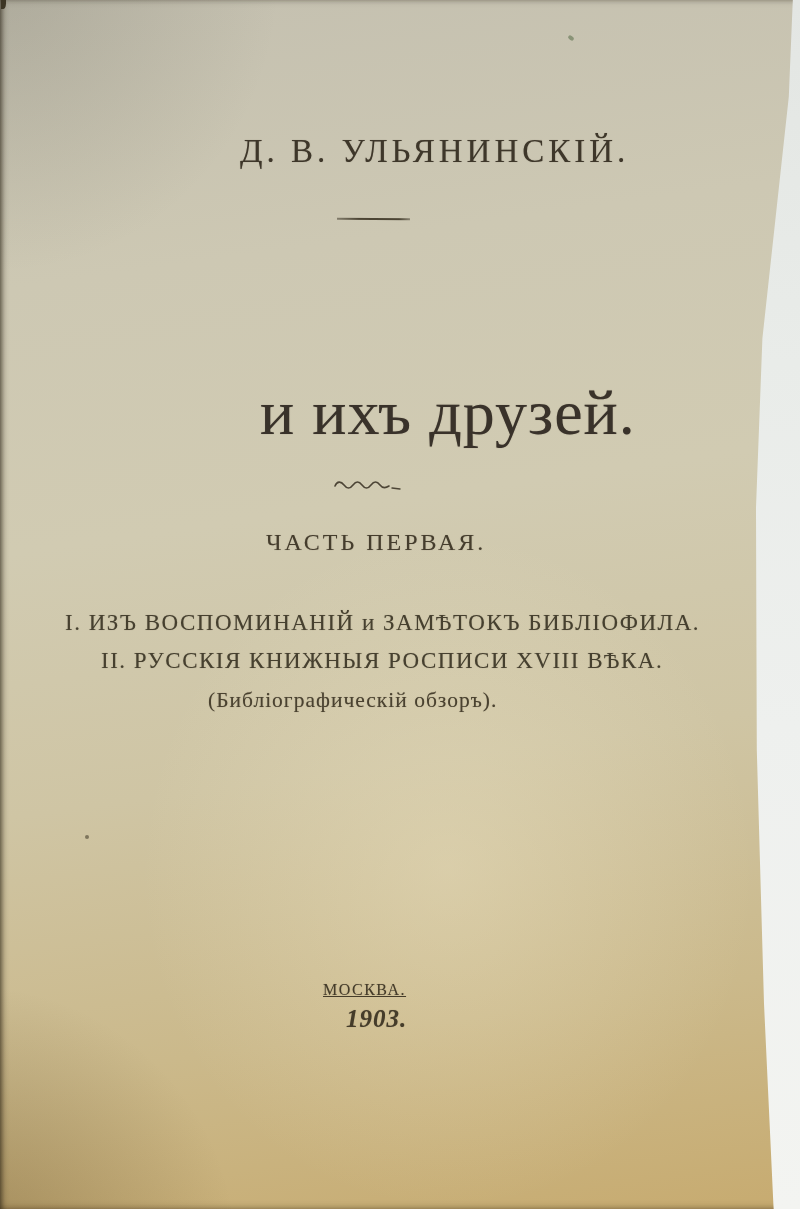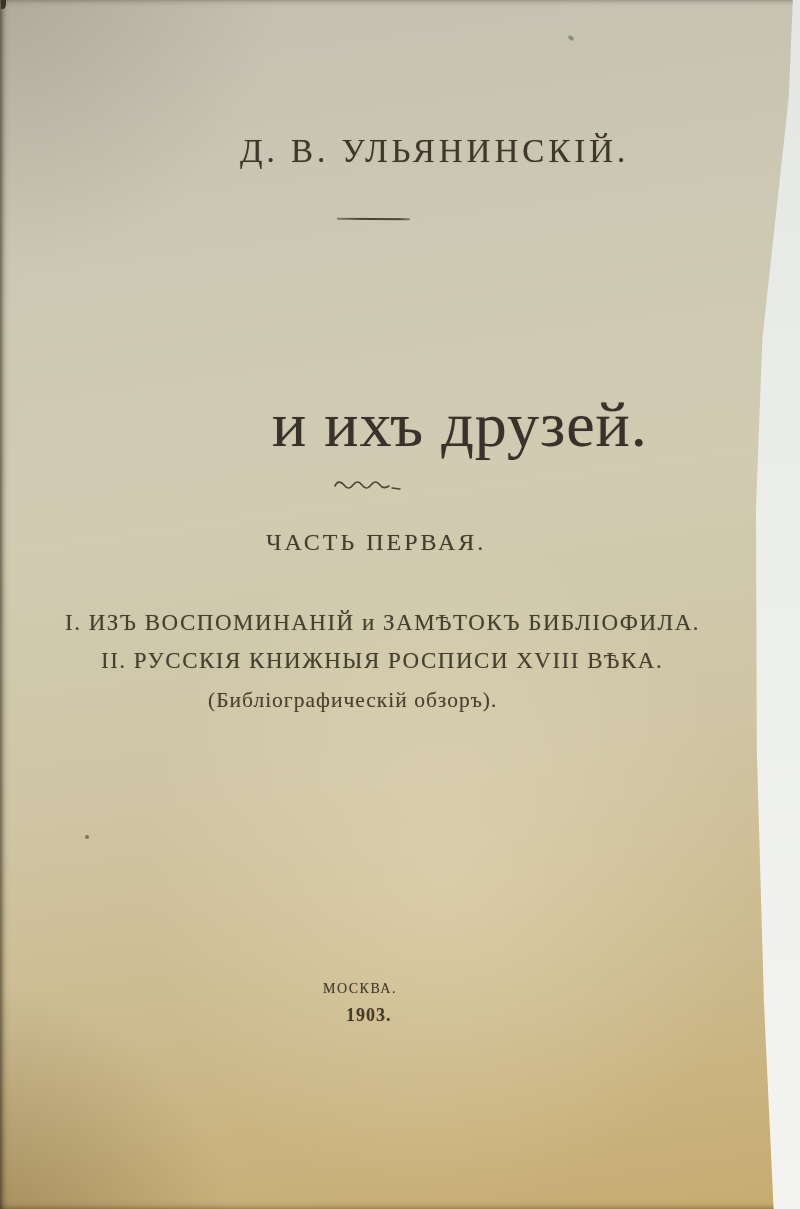--- a/index.html
+++ b/index.html
@@ -70,21 +70,21 @@
     margin: 0;
     color: #39322a;
   }
 
   .title-2 {
     left: 256px;
     top: 372px;
     font-size: 64px;
     letter-spacing: 1px;
     font-weight: 400;
-    margin: 16px;
+    margin: 4px;
     color: #39322a;
   }
 
   .squiggle {
     position: absolute;
     left: 333px;
     top: 477px;
     width: 70px;
     height: 16px;
   }
@@ -119,32 +119,34 @@
     left: 208px;
     top: 688px;
     font-size: 21.5px;
     letter-spacing: 1px;
     color: #4a4230;
   }
 
   .city {
     left: 323px;
     top: 981px;
-    font-size: 14px;
+    font-size: 16px;
     letter-spacing: 1.5px;
     color: #453c2a;
+    text-decoration: underline;
   }
 
   .year {
     left: 346px;
     top: 1005px;
-    font-size: 18px;
+    font-size: 25px;
     letter-spacing: 1px;
     font-weight: 600;
     color: #453c2a;
+    font-style: italic;
   }
 
   .speck {
     position: absolute;
     background: #3c3524;
     border-radius: 50%;
   }
   .speck.tl { left: 1px; top: 0; width: 5px; height: 9px; border-radius: 0 0 60% 0; }
   .speck.mid { left: 85px; top: 835px; width: 4px; height: 4px; opacity: 0.55; }
   .speck.green { left: 568px; top: 36px; width: 6px; height: 4px; background: #6f7f5e; opacity: 0.7; transform: rotate(35deg); border-radius: 40%; }

